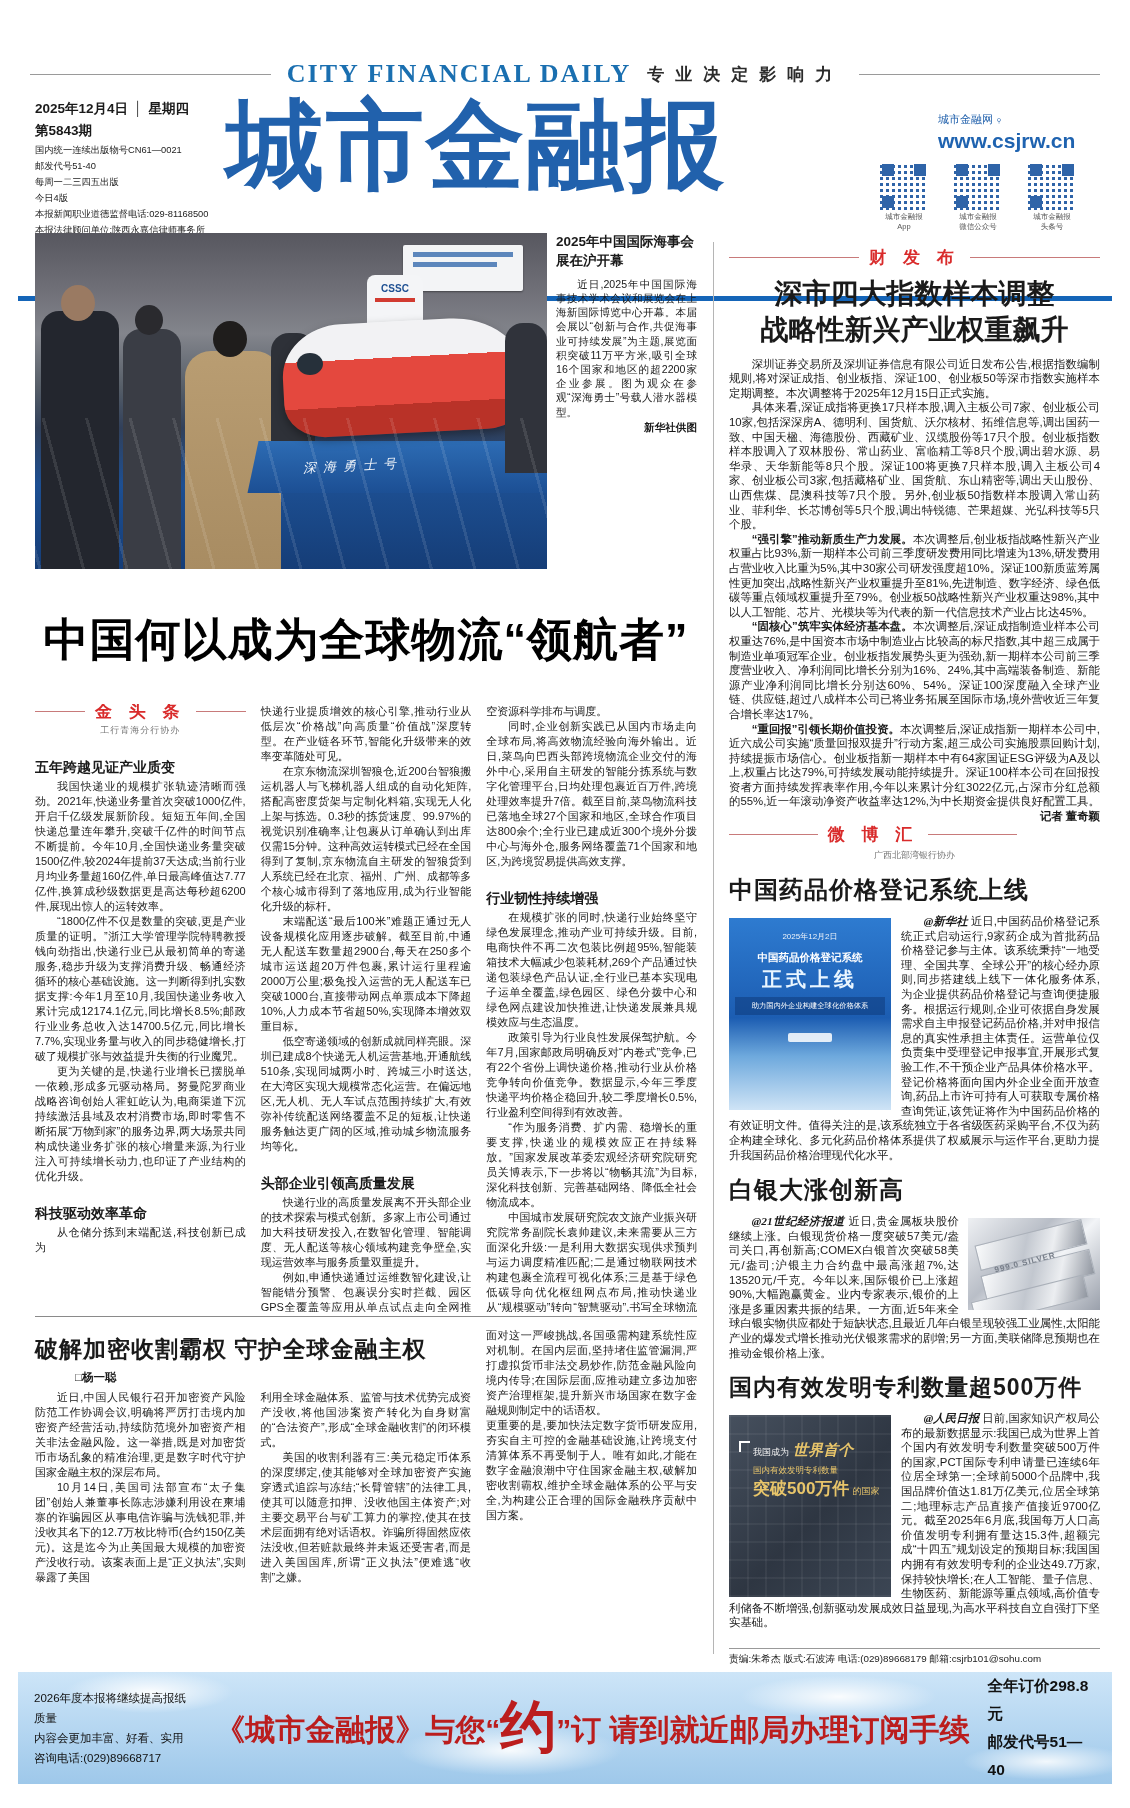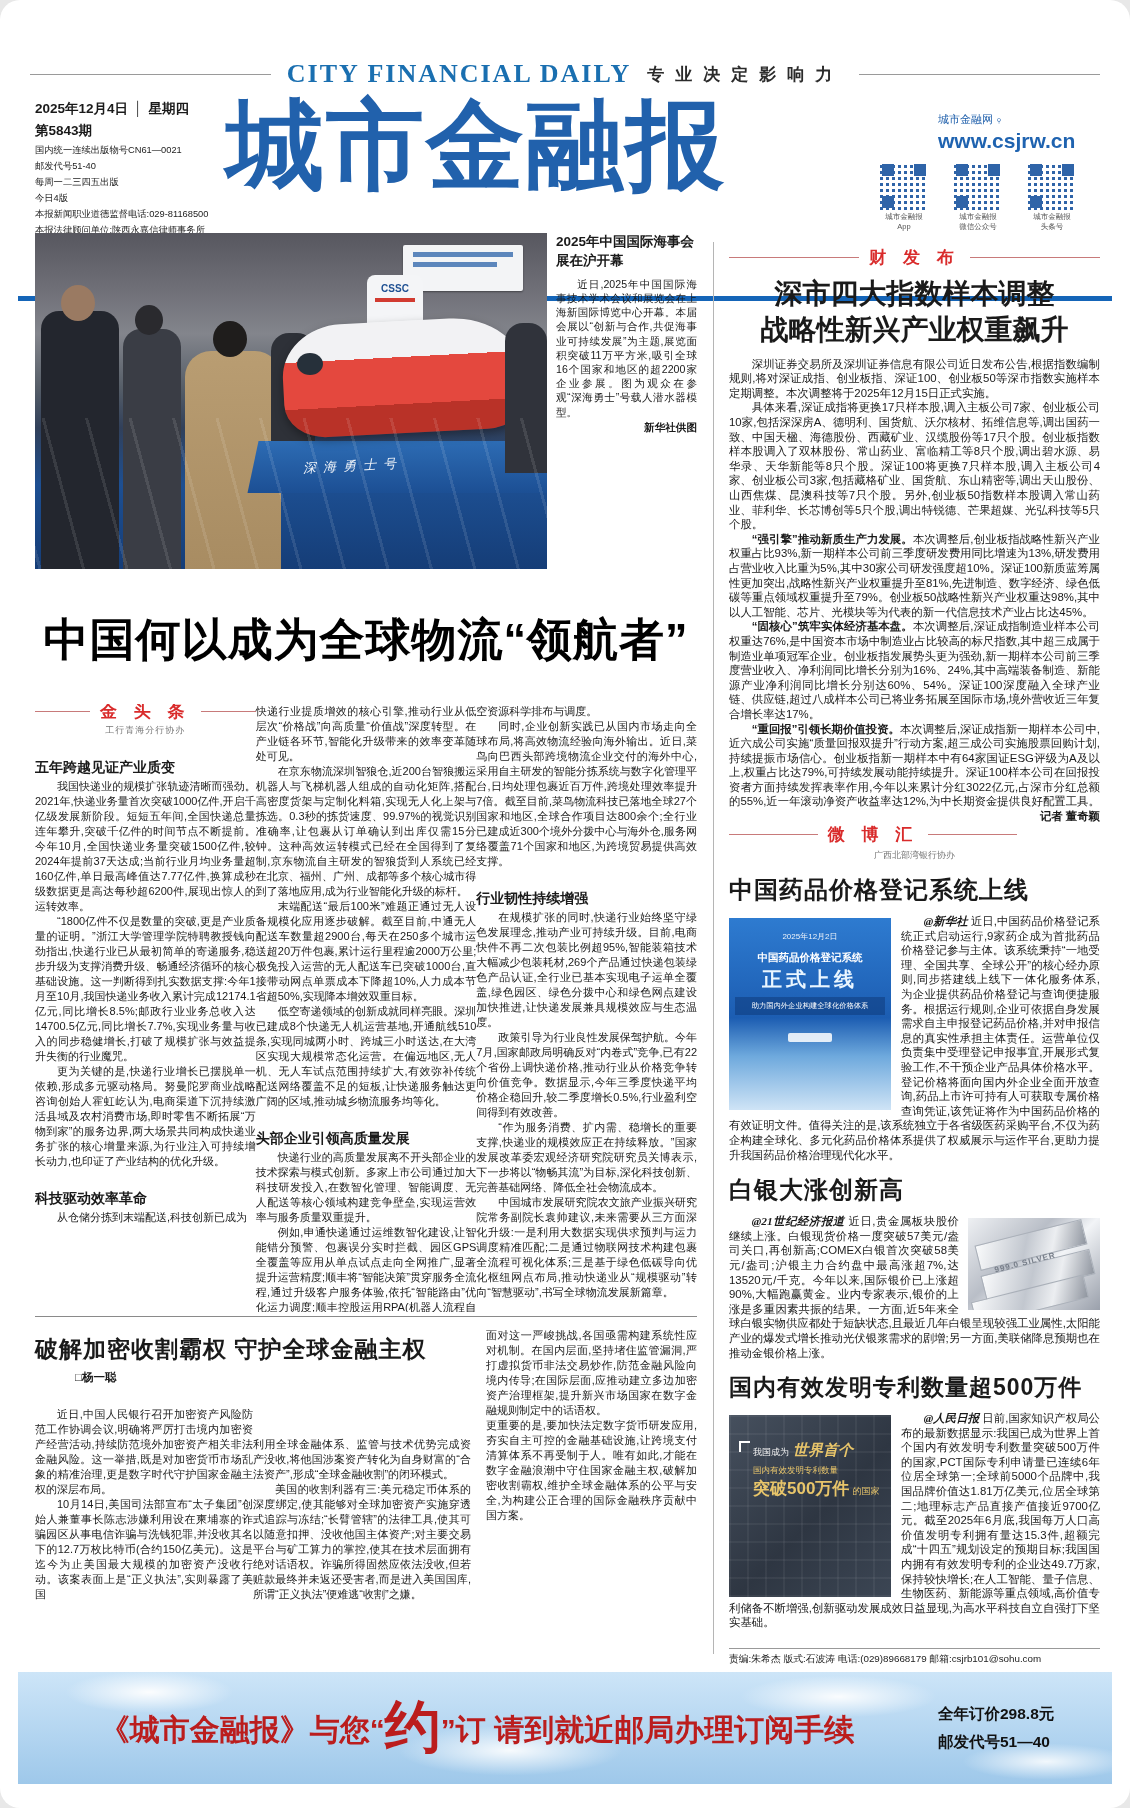--- a/index.html
+++ b/index.html
@@ -1,17 +1,17 @@
 <!DOCTYPE html>
 <html><head>
 <meta charset="utf-8">
 <style>
   * { margin:0; padding:0; box-sizing:border-box; }
   body { background:#e8e8e8; font-family:"Liberation Sans",sans-serif; }
-  .page { position:relative; width:1130px; height:1808px; margin:0 auto; background:#fff; color:#1a1a1a; overflow:hidden;border-radius:20px; }
+  .page { position:relative; width:1130px; height:1808px; margin:0 auto; background:#fff; color:#1a1a1a; overflow:hidden; }
 
   
   .topbar { position:absolute; left:30px; right:30px; top:58px; height:32px; display:flex; align-items:center; gap:16px; }
   .topbar .rule { flex:1; height:1px; background:#9a9a9a; }
   .eng-title { color:#1a6fb0; font-family:"Liberation Serif",serif; font-weight:bold; font-size:26px; letter-spacing:2px; white-space:nowrap; }
   .slogan { font-size:17px; font-weight:bold; letter-spacing:11px; color:#2b2b2b; white-space:nowrap; }
 
   
   .pubinfo { position:absolute; left:35px; top:100px; width:205px; }
   .pubinfo .big { font-size:13.5px; font-weight:bold; margin-bottom:4px; }
@@ -57,35 +57,35 @@
   .caption p { font-size:10.6px; line-height:14.2px; text-align:justify; text-indent:2em; }
   .caption .credit { text-align:right; font-weight:bold; font-size:10.6px; margin-top:2px; }
 
   
   .lead-headline { position:absolute; left:35px; top:610px; width:662px; text-align:center; font-size:45px; font-weight:900; letter-spacing:1px; color:#000; white-space:nowrap; }
   .badge-wrap { text-align:center; margin-bottom:8px; }
   .badge-row { display:flex; align-items:center; gap:10px; }
   .badge-row .bline { flex:1; height:1px; background:#a33; opacity:.65; }
   .badge-row .btext { color:#d92b2b; font-size:17px; font-weight:bold; letter-spacing:6px; white-space:nowrap; }
   .badge-sub { font-size:9px; color:#777; margin-top:4px; letter-spacing:1px; }
-  .article { position:absolute; left:35px; top:704px; width:662px; height:608px; display:flex; overflow:hidden; }
+  .article { position:absolute; left:35px; top:704px; width:662px; height:608px; display:flex; gap:15px; overflow:hidden; }
   .article .col { flex:1; font-size:11px; line-height:15px; text-align:justify; }
   .article p, .tc-col p { text-indent:2em; }
   .article .sub { font-size:14px; font-weight:bold; margin:22px 0 4px; }
   .lead-prefix { font-weight:bold; }
   .h-divider { position:absolute; left:35px; top:1316px; width:662px; height:1px; background:#8a8a8a; }
 
   
   .today { position:absolute; left:35px; top:1326px; width:662px; }
   .today .hd { width:420px; margin:0 auto; }
   .tc-head { font-size:23px; font-weight:900; letter-spacing:1px; margin:6px 0 5px; }
   .tc-byline { font-size:11.5px; font-weight:bold; margin-bottom:5px;margin-left:40px; }
   .tc-body { display:flex; gap:15px; margin-top:2px; }
   .tc-left { width:436px; }
-  .tc-cols { display:flex; height:212px; overflow:hidden;align-items:flex-end; }
+  .tc-cols { display:flex; gap:15px; height:212px; overflow:hidden; }
   .tc-col { flex:1; font-size:11px; line-height:15px; text-align:justify; }
   .tc-col3 { width:211px; height:300px; overflow:hidden; font-size:11px; line-height:15px; text-align:justify; }
 
   .v-divider { position:absolute; left:713px; top:242px; width:1px; height:1412px; background:#b5b5b5; }
 
   
   .sidebar { position:absolute; left:729px; top:246px; width:371px; height:1396px; overflow:hidden; }
   .cf-headline { text-align:center; font-size:28px; font-weight:900; line-height:1.28; margin:7px 0 9px; }
   .sb-body { font-size:11.4px; line-height:14.6px; text-align:justify; }
   .sb-body p { text-indent:2em; }
@@ -327,20 +327,25 @@
           <div><span class="g3">突破500万件</span><span class="g4">的国家</span></div>
         </div>
       </div>
       <p style="text-indent:2em;"><span class="src">@人民日报</span>  <span>日前,国家知识产权局公布的最新数据显示:我国已成为世界上首个国内有效发明专利数量突破500万件的国家,PCT国际专利申请量已连续6年位居全球第一;全球前5000个品牌中,我国品牌价值达1.81万亿美元,位居全球第二;地理标志产品直接产值接近9700亿元。截至2025年6月底,我国每万人口高价值发明专利拥有量达15.3件,超额完成“十四五”规划设定的预期目标;我国国内拥有有效发明专利的企业达49.7万家,保持较快增长;在人工智能、量子信息、生物医药、新能源等重点领域,高价值专利储备不断增强,创新驱动发展成效日益显现,为高水平科技自立自强打下坚实基础。</span></p>
     </div>
   </div>
 
   <div class="credits">责编:朱希杰  版式:石波涛  电话:(029)89668179  邮箱:csjrb101@sohu.com</div>
 
   <div class="footer">
+    <div class="ft-left">
+      <div>2026年度本报将继续提高报纸质量</div>
+      <div>内容会更加丰富、好看、实用</div>
+      <div>咨询电话:(029)89668717</div>
+    </div>
     <div class="ft-center">
       <span class="n">《城市金融报》与您“</span><span class="big">约</span><span class="n">”订  请到就近邮局办理订阅手续</span>
     </div>
     <div class="ft-right">
       <div>全年订价298.8元</div>
       <div>邮发代号51—40</div>
     </div>
   </div>
 
 </div>

